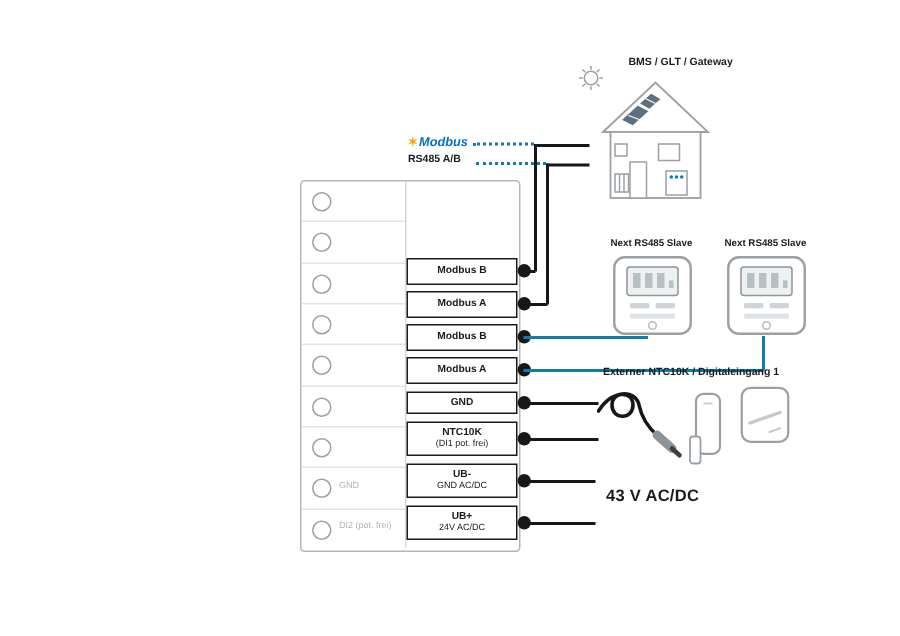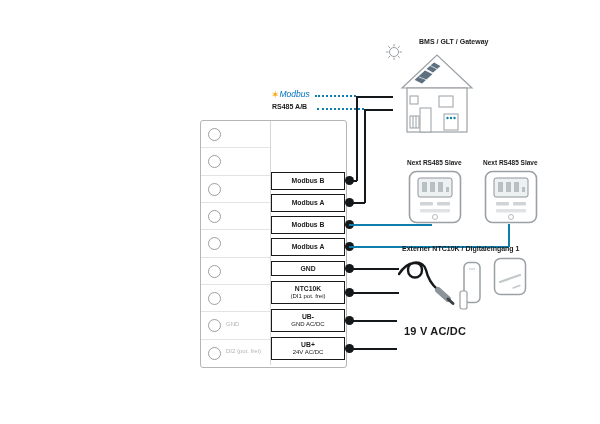--- a/index.html
+++ b/index.html
@@ -26,21 +26,21 @@
   .hl{height:1.5px;background:#15181a;}
   .vl{width:1.5px;background:#15181a;}
   .blue{background:#0f7dab;}
   .dotted{height:0;border-top:2px dotted #0f7dab;}
   
   .lbl-bold7{font-size:7px;font-weight:bold;white-space:nowrap;}
   .lbl-bold65{font-size:6.5px;font-weight:bold;white-space:nowrap;}
   .power{font-size:11px;font-weight:bold;white-space:nowrap;letter-spacing:0.2px;}
   .modbus-logo{white-space:nowrap;font-size:8.5px;}
   .modbus-star{color:#f7a600;font-size:10px;vertical-align:-1px;}
-  .modbus-word{color:#0072bc;font-weight:normal;font-style:italic;}
+  .modbus-word{color:#0072bc;font-weight:bold;font-style:italic;}
   svg{display:block;}
 </style>
 </head>
 <body>
 
 <div id="canvas">
 
   <div class="abs block"></div>
   <div class="abs vdiv"></div>
 
@@ -204,15 +204,15 @@
     <rect x="1" y="30" width="7" height="18" rx="2" fill="#fff" stroke="#9aa0a4" stroke-width="1.2"></rect>
     <line x1="10" y1="8" x2="16" y2="8" stroke="#c9ced1" stroke-width="1.2"></line>
   </svg>
 
   <svg class="abs" style="left:493px;top:257px" width="34" height="40" viewBox="0 0 34 40">
     <rect x="1.5" y="1.5" width="31" height="36" rx="6" fill="#fff" stroke="#9aa0a4" stroke-width="1.5"></rect>
     <line x1="7" y1="25" x2="27" y2="18" stroke="#c2c8cb" stroke-width="2.2" stroke-linecap="round"></line>
     <line x1="20" y1="31" x2="27" y2="28.5" stroke="#c2c8cb" stroke-width="1.4" stroke-linecap="round"></line>
   </svg>
 
-  <div class="abs power" style="left:404px;top:325px">19 V AC/DC</div>
+  <div class="abs power" style="left:404px;top:325px">43 V AC/DC</div>
 
 </div>
 
 </body></html>

